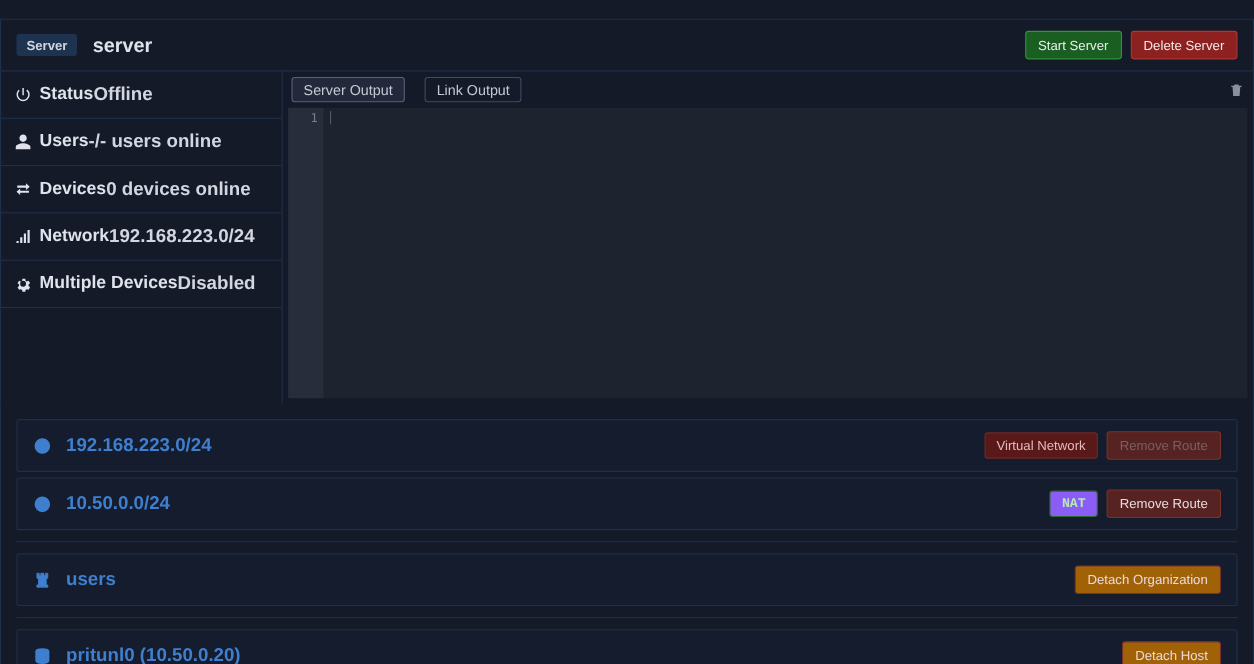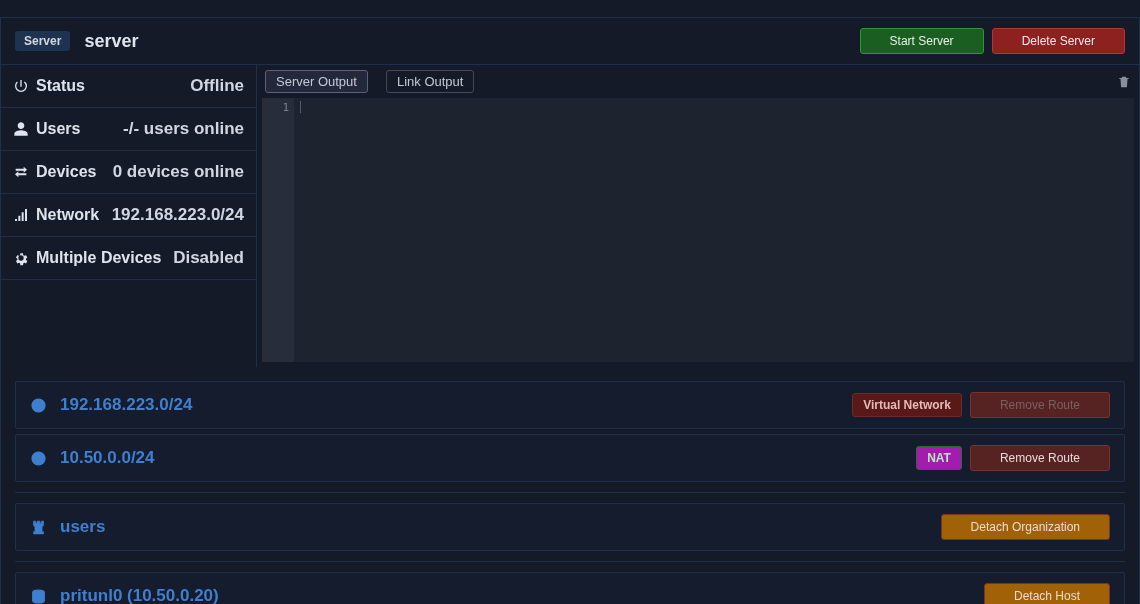--- a/index.html
+++ b/index.html
@@ -41,21 +41,21 @@
       font-size: 18px;
       font-weight: 700;
       color: #e0e3ec;
     }
     .header-right {
       display: flex;
       gap: 8px;
     }
     .btn {
       font-size: 12px;
-      padding: 5px 29px;
+      padding: 5px 11px;
       border-radius: 3px;
       cursor: pointer;
       font-weight: 400;
       border: 1px solid transparent;
     }
     .btn-start {
       background: #1a5e21;
       border-color: #2e9638;
       color: #e8f0e8;
     }
@@ -75,46 +75,46 @@
     }
     .btn-detach {
       background: #a16207;
       border: 1px solid #79332d;
       color: #e8dada;
     }
     .badge-vn {
       background: #5a1919;
       color: #e5b9b9;
       font-size: 12px;
-      font-weight: 700;
+      font-weight: 400;
       padding: 4px 10px;
       border-radius: 3px;
       border: 1px solid #6b2b2b;
     }
     .badge-nat {
-      background: #a21caf;
+      background: #8b5cf6;
       color: #b9e5bd;
       font-size: 12px;
       font-weight: 700;
       padding: 4px 10px;
       border-radius: 3px;
       border: 1px solid #2e6b33;
+      font-family: Liberation Mono, monospace;
     }
     .main-row {
       display: flex;
       border-left: 1px solid #1e3049;
       border-right: 1px solid #1e3049;
     }
     .sidebar {
       width: 256px;
       border-right: 1px solid #1e3049;
     }
     .sidebar-item {
       display: flex;
-      justify-content: space-between;
       align-items: center;
       padding: 0 12px;
       height: 43px;
       border-bottom: 1px solid #1e3049;
     }
     .sidebar-label {
       font-weight: 700;
       font-size: 16px;
       display: flex;
       align-items: center;

